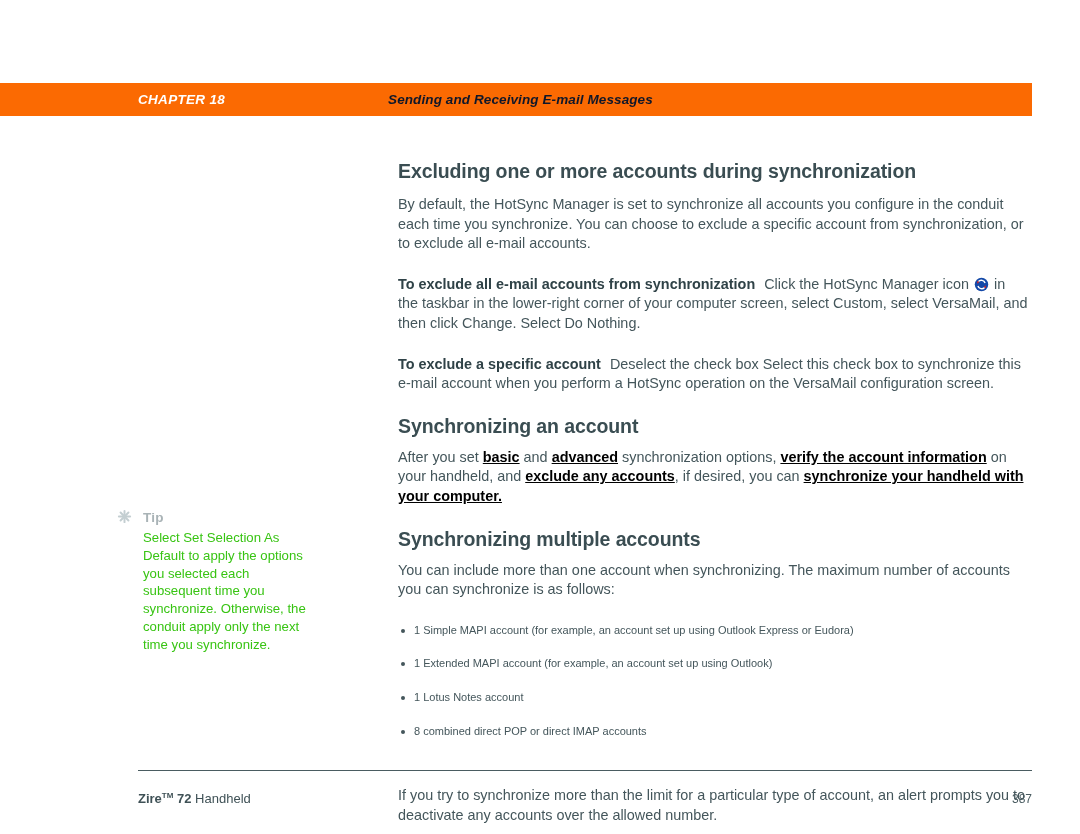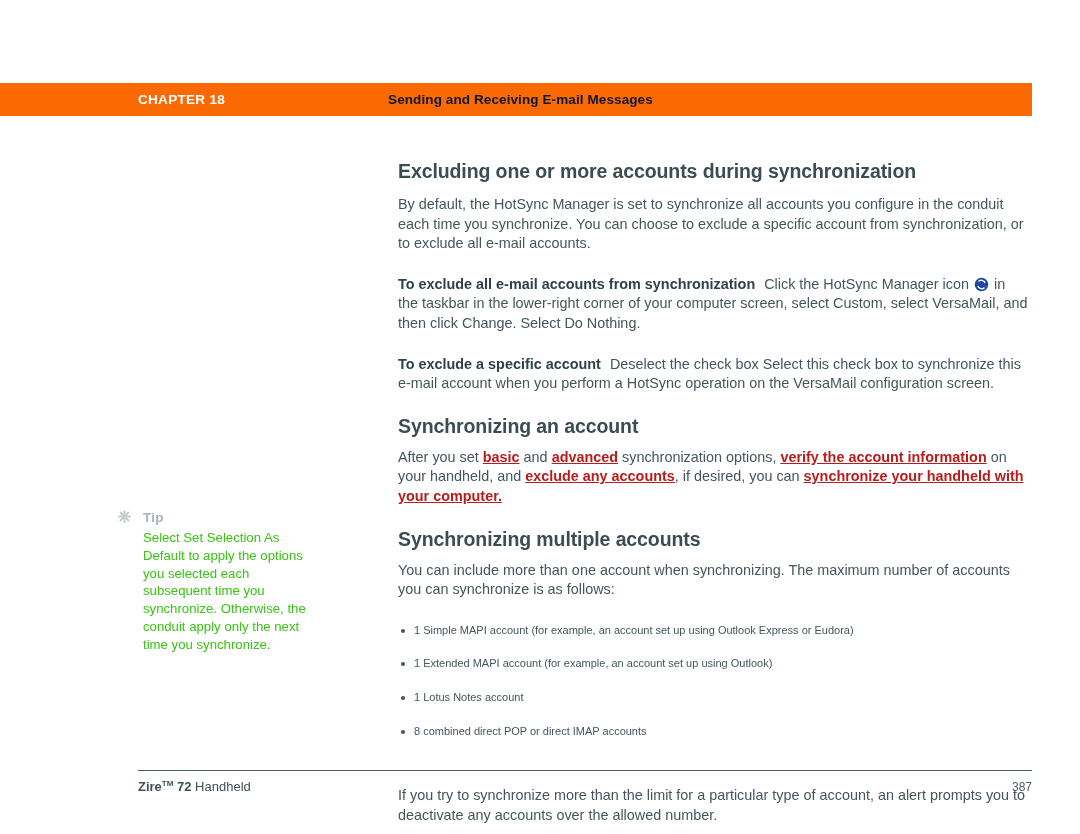--- a/index.html
+++ b/index.html
@@ -19,20 +19,21 @@
   
   .header-bar {
     position: absolute;
     left: 0;
     top: 83px;
     width: 1032px;
     height: 33px;
     background: #fb6a02;
     display: flex;
     align-items: center;
+    font-style: italic;
   }
   .header-chapter {
     color: #ffffff;
     font-size: 13.5px;
     font-weight: bold;
     letter-spacing: 0.3px;
     margin-left: 138px;
     white-space: nowrap;
   }
   .header-topic {
@@ -70,21 +71,21 @@
     color: #44565b;
   }
   p.body.last { margin-bottom: 0; }
 
   .lead-in { font-weight: bold; color: #2f4247; }
   .gap { display: inline-block; width: 9px; }
 
   .ulink {
     font-weight: bold;
     text-decoration: underline;
-    color: #b91c1c;
+    color: #000000;
   }
 
   
   .hotsync-icon {
     display: inline-block;
     vertical-align: -3px;
     width: 15px;
     height: 15px;
     margin: 0 1px;
   }
@@ -148,21 +149,21 @@
     margin-top: 1px;
   }
 
   
   .footer {
     position: absolute;
     left: 138px;
     top: 770px;
     width: 894px;
     border-top: 1.6px solid #4a5c61;
-    padding-top: 8px;
+    padding-top: 20px;
     display: flex;
     align-items: baseline;
     justify-content: space-between;
   }
   .footer-left {
     font-size: 13px;
     color: #3f5156;
   }
   .footer-left .brand { font-weight: bold; }
   .footer-left sup {

